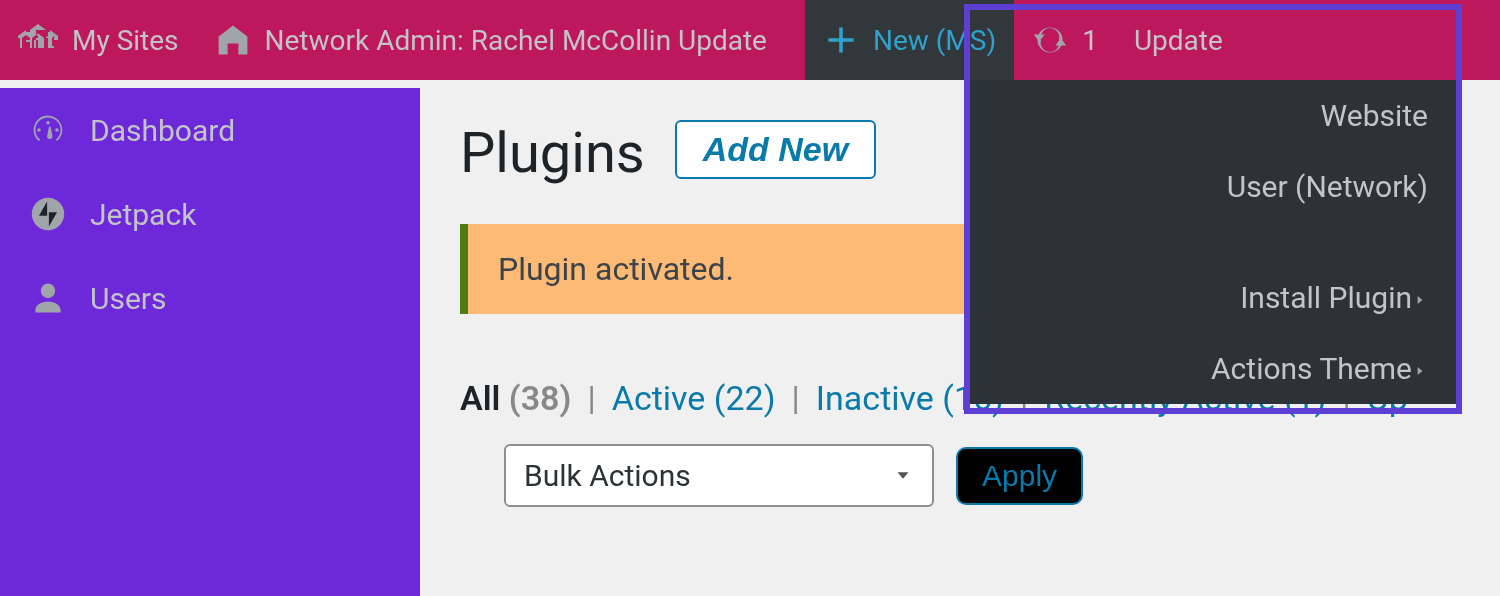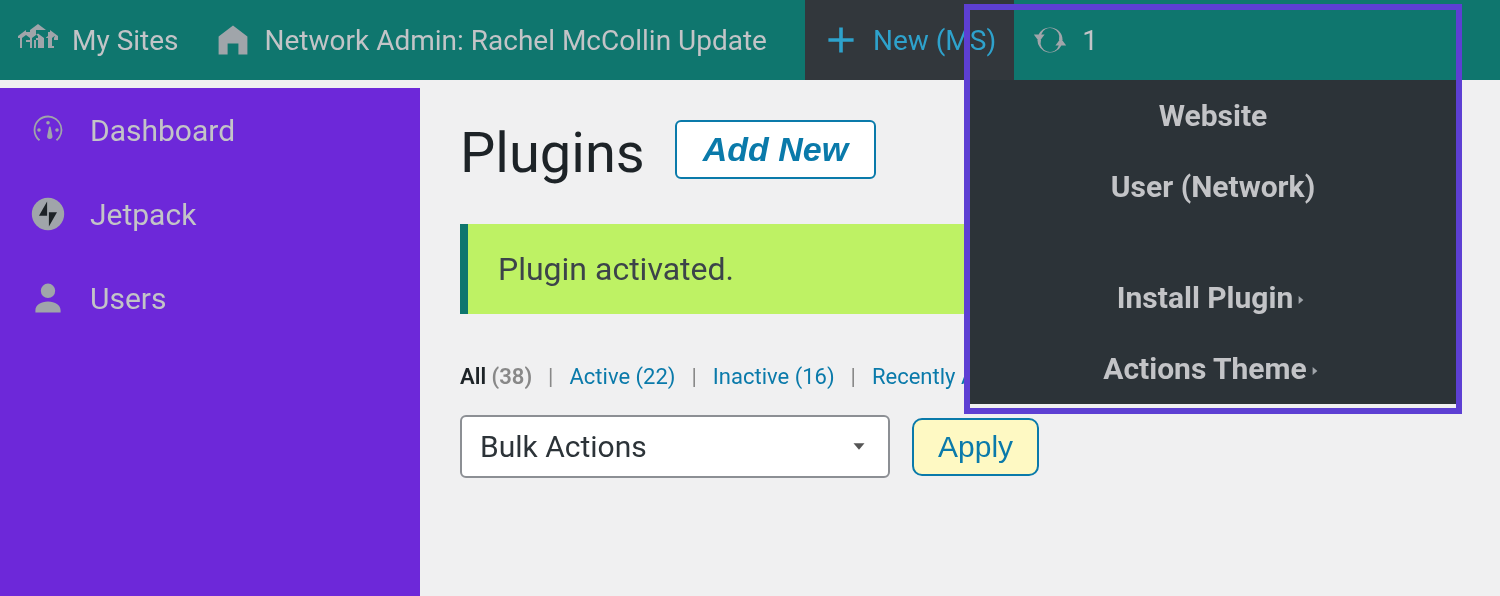--- a/index.html
+++ b/index.html
@@ -7,21 +7,21 @@
   font-family: -apple-system, BlinkMacSystemFont, "Segoe UI", Roboto, sans-serif;
   background: #f0f0f1;
   width: 1500px;
   height: 596px;
   overflow: hidden;
   position: relative;
 }
 
 
 .adminbar {
-  background: #0f766e;
+  background: #be185d;
   height: 80px;
   display: flex;
   align-items: center;
   color: #c3c4c7;
   font-size: 28px;
   position: relative;
   z-index: 1;
 }
 .adminbar-item {
   display: flex;
@@ -74,45 +74,46 @@
   font-size: 34px;
   font-weight: 600;
   padding: 8px 26px;
   border-radius: 6px;
   cursor: pointer;
   font-style: italic;
 }
 
 .notice {
   margin-top: 38px;
-  background: #bef264;
-  border-left: 8px solid #0f766e;
+  background: #fdba74;
+  border-left: 8px solid #4d7c0f;
   padding: 26px 30px;
   font-size: 32px;
   color: #3c434a;
 }
 
 .filters {
-  margin-top: 50px;
-  font-size: 22px;
+  margin-top: 64px;
+  font-size: 34px;
   color: #666;
   display: flex;
   flex-wrap: wrap;
   gap: 10px;
 }
 .filters .current { color: #1d2327; font-weight: 600; }
 .filters .count { color: #888; }
 .filters a { color: #0a7aaa; text-decoration: none; }
 .filters .sep { color: #888; padding: 0 6px; }
 
 .actions-row {
   margin-top: 26px;
   display: flex;
   gap: 22px;
   align-items: center;
+  margin-left: 44px;
 }
 .bulk-select {
   border: 2px solid #8c8f94;
   background: #fff;
   font-size: 30px;
   padding: 12px 50px 12px 18px;
   border-radius: 6px;
   width: 430px;
   position: relative;
   color: #2c3338;
@@ -121,21 +122,21 @@
 .bulk-select .chev {
   position: absolute;
   right: 18px;
   top: 50%;
   transform: translateY(-50%);
   color: #555;
 }
 .apply-btn {
   border: 2px solid #0a7aaa;
   color: #0a7aaa;
-  background: #fef9c3;
+  background: #000000;
   font-size: 30px;
   padding: 10px 24px;
   border-radius: 10px;
   cursor: pointer;
 }
 
 
 .dropdown {
   position: absolute;
   top: 80px;
@@ -143,23 +144,22 @@
   width: 490px;
   background: #2c3338;
   color: #c3c4c7;
   font-size: 30px;
   z-index: 5;
 }
 .dropdown-item {
   padding: 18px 30px;
   display: flex;
   align-items: center;
-  justify-content: center;
-  cursor: pointer;
-  font-weight: bold;
+  justify-content: flex-end;
+  cursor: pointer;
 }
 .dropdown-gap { height: 40px; }
 
 
 .highlight-box {
   position: absolute;
   top: 4px;
   left: 964px;
   width: 498px;
   height: 410px;
@@ -199,20 +199,23 @@
     </span>
     <span style="color:#2ea2cc;">New (MS)</span>
   </div>
   <div class="adminbar-item">
     <span class="icon mono-icon">
       <svg width="36" height="36" viewBox="0 0 20 20">
           <path d="M10 3a7 7 0 00-6.32 4H1l3 4 3-4H5.1A5 5 0 0115 10h2a7 7 0 00-7-7zm6 6l-3 4h1.9A5 5 0 015 10H3a7 7 0 0013.32 3H19l-3-4z"></path>
         </svg>
     </span>
     <span>1</span>
+  </div>
+  <div class="adminbar-item">
+    <span>Update</span>
   </div>
 </div>
 
 <div class="sidebar">
   <div class="sidebar-item">
     <span class="icon mono-icon">
       <svg width="36" height="36" viewBox="0 0 20 20">
           <path d="M10 2a8 8 0 00-8 8c0 2.5 1.15 4.7 2.94 6.16l.7-.82A7 7 0 013 10a7 7 0 1114 0 7 7 0 01-2.64 5.34l.7.82A8 8 0 0010 2zm0 3a1 1 0 110 2 1 1 0 010-2zM5 9a1 1 0 110 2 1 1 0 010-2zm10 0a1 1 0 110 2 1 1 0 010-2zm-4.5-.5l-1 5a1.5 1.5 0 103 0l-1-5a.5.5 0 00-1 0z"></path>
         </svg>
     </span>

